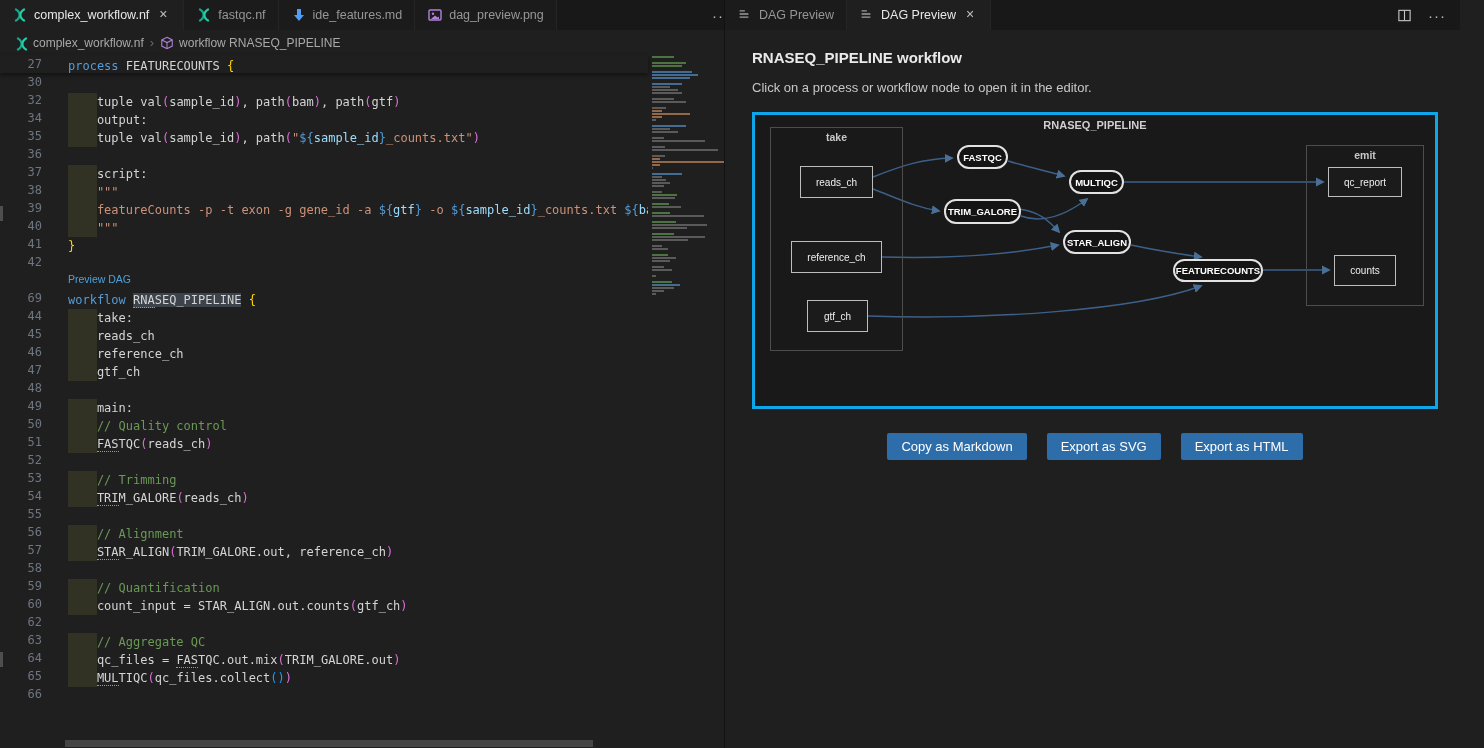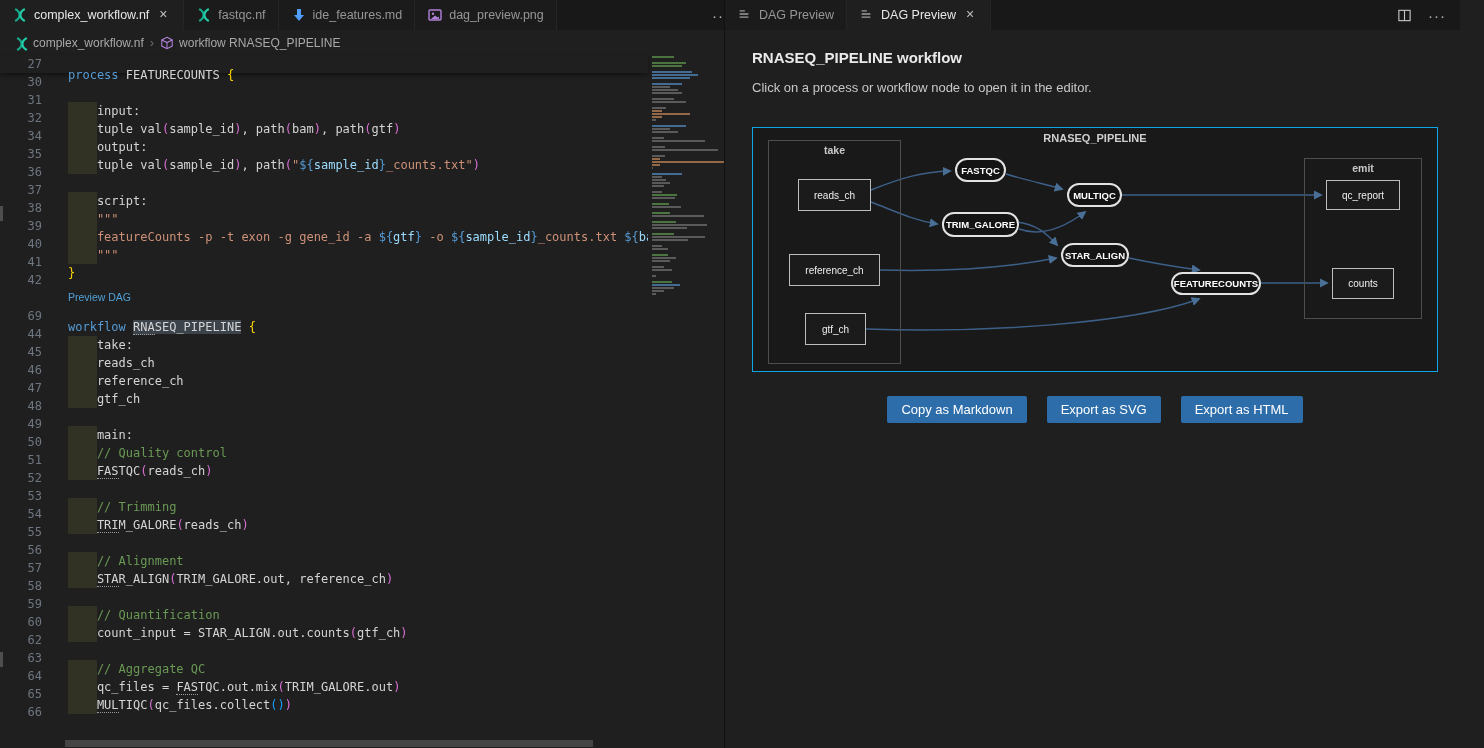--- a/index.html
+++ b/index.html
@@ -30,21 +30,21 @@
                 display:flex; align-items:center; gap:5px; padding-left:14px; font-size:12px; color:#a9a9a9; }
   .breadcrumb .bicon { width:14px; height:14px; display:inline-block; }
   .breadcrumb .sep { color:#6a6a6a; font-size:13px; padding:0 1px; }
   .crumb { display:flex; align-items:center; gap:5px; cursor:pointer; }
 
   
   #editor { position:absolute; left:0; top:55px; width:748px; height:693px; }
   .row { position:relative; height:18px; line-height:18px; white-space:pre;
          font-family:"DejaVu Sans Mono", monospace; font-size:12px; color:#d4d4d4; }
   .row .ln { display:inline-block; width:42px; text-align:right; color:#6e7681; user-select:none; }
-  .row .lcontent { position:absolute; left:68px; top:11px; }
+  .row .lcontent { position:absolute; left:68px; top:2px; }
   .lens-row { height:18px; line-height:16px; padding-left:68px; font-family:"Liberation Sans",sans-serif;
               font-size:10.5px; color:#4fa0d8; cursor:pointer; }
   #sticky { position:absolute; left:0; top:0; width:648px; height:18px; background:#1f1f1f; z-index:5;
             box-shadow:0 2px 4px rgba(0,0,0,.45); }
   #code-lines { position:absolute; left:0; top:18px; width:648px; height:675px; overflow:hidden; }
   .ind-hl { display:inline-block; width:4ch; background:rgba(170,170,70,.13); }
   .tk-kw  { color:#569cd6; }
   .tk-id  { color:#d4d4d4; }
   .tk-str { color:#ce9178; }
   .tk-int { color:#569cd6; }
@@ -64,21 +64,21 @@
   .mm-b { background:transparent; }
   #vscroll-thumb { position:absolute; left:733px; top:105px; width:13px; height:157px; background:rgba(121,121,121,.42); }
   #vscroll-marker { position:absolute; left:733px; top:164px; width:13px; height:3px; background:rgba(205,205,205,.55); }
   #hscroll-thumb { position:absolute; left:65px; top:685px; width:528px; height:7px; background:rgba(121,121,121,.42); }
   .gutter-mark { position:absolute; left:0; width:3px; height:15px; background:#4e4e4e; }
 
   
   #panel { position:absolute; left:0; top:30px; width:736px; height:718px; background:#1f1f1f; padding-left:27px; }
   #panel h1 { margin-top:19px; font-size:15px; font-weight:bold; color:#eaeaea; }
   #panel .subtitle { margin-top:14px; font-size:13px; color:#c7c7c7; }
-  #diagram { position:relative; margin-top:32px; width:686px; height:245px; background:#191919; border:1px solid #0ea5e9; }
+  #diagram { position:relative; margin-top:17px; width:686px; height:297px; background:#191919; border:3px solid #0ea5e9; }
   #diagram svg { position:absolute; left:0; top:0; }
   .dg-title { position:absolute; top:4px; width:100%; text-align:center; font-size:11px; font-weight:600; color:#cfcfcf; }
   .dg-group { position:absolute; border:1px solid #4d4d4d; }
   .dg-group-label { position:absolute; top:3px; width:100%; text-align:center; font-size:10.5px; font-weight:600; color:#c8c8c8; }
   .dg-chan { position:absolute; background:#1b1b1b; border:1.4px solid #bdbdbd;
              display:flex; align-items:center; justify-content:center;
              font-size:10px; color:#eeeeee; cursor:pointer; }
   .dg-proc { position:absolute; background:#141414; border:2px solid #e2e2e2; border-radius:12px;
              display:flex; align-items:center; justify-content:center;
              font-size:9.5px; font-weight:bold; color:#ffffff; cursor:pointer; white-space:nowrap; }
@@ -142,21 +142,20 @@
           <span>workflow RNASEQ_PIPELINE</span>
         </span>
       </div>
 
     <div id="editor">
       <div id="sticky">
           <div class="row"><span class="ln">27</span><span class="lcontent"><span class="tk-kw">process</span><span class="tk-id"> FEATURECOUNTS </span><span class="tk-b1">{</span></span></div>
         </div>
       <div id="code-lines">
           <div class="row"><span class="ln">30</span><span class="lcontent"></span></div>
-          <div class="row"><span class="ln">31</span><span class="lcontent"><span class="ind-hl">    </span><span class="tk-id">input:</span></span></div>
           <div class="row"><span class="ln">32</span><span class="lcontent"><span class="ind-hl">    </span><span class="tk-id">tuple val</span><span class="tk-b2">(</span><span class="tk-id">sample_id</span><span class="tk-b2">)</span><span class="tk-id">, path</span><span class="tk-b2">(</span><span class="tk-id">bam</span><span class="tk-b2">)</span><span class="tk-id">, path</span><span class="tk-b2">(</span><span class="tk-id">gtf</span><span class="tk-b2">)</span></span></div>
           <div class="row"><span class="ln">34</span><span class="lcontent"><span class="ind-hl">    </span><span class="tk-id">output:</span></span></div>
           <div class="row"><span class="ln">35</span><span class="lcontent"><span class="ind-hl">    </span><span class="tk-id">tuple val</span><span class="tk-b2">(</span><span class="tk-id">sample_id</span><span class="tk-b2">)</span><span class="tk-id">, path</span><span class="tk-b2">(</span><span class="tk-str">"</span><span class="tk-int">${</span><span class="tk-var">sample_id</span><span class="tk-int">}</span><span class="tk-str">_counts.txt"</span><span class="tk-b2">)</span></span></div>
           <div class="row"><span class="ln">36</span><span class="lcontent"></span></div>
           <div class="row"><span class="ln">37</span><span class="lcontent"><span class="ind-hl">    </span><span class="tk-id">script:</span></span></div>
           <div class="row"><span class="ln">38</span><span class="lcontent"><span class="ind-hl">    </span><span class="tk-str">"""</span></span></div>
           <div class="row"><span class="ln">39</span><span class="lcontent"><span class="ind-hl">    </span><span class="tk-str">featureCounts -p -t exon -g gene_id -a </span><span class="tk-int">${</span><span class="tk-var">gtf</span><span class="tk-int">}</span><span class="tk-str"> -o </span><span class="tk-int">${</span><span class="tk-var">sample_id</span><span class="tk-int">}</span><span class="tk-str">_counts.txt </span><span class="tk-int">${</span><span class="tk-var">bam</span></span></div>
           <div class="row"><span class="ln">40</span><span class="lcontent"><span class="ind-hl">    </span><span class="tk-str">"""</span></span></div>
           <div class="row"><span class="ln">41</span><span class="lcontent"><span class="tk-b1">}</span></span></div>
           <div class="row"><span class="ln">42</span><span class="lcontent"></span></div>

